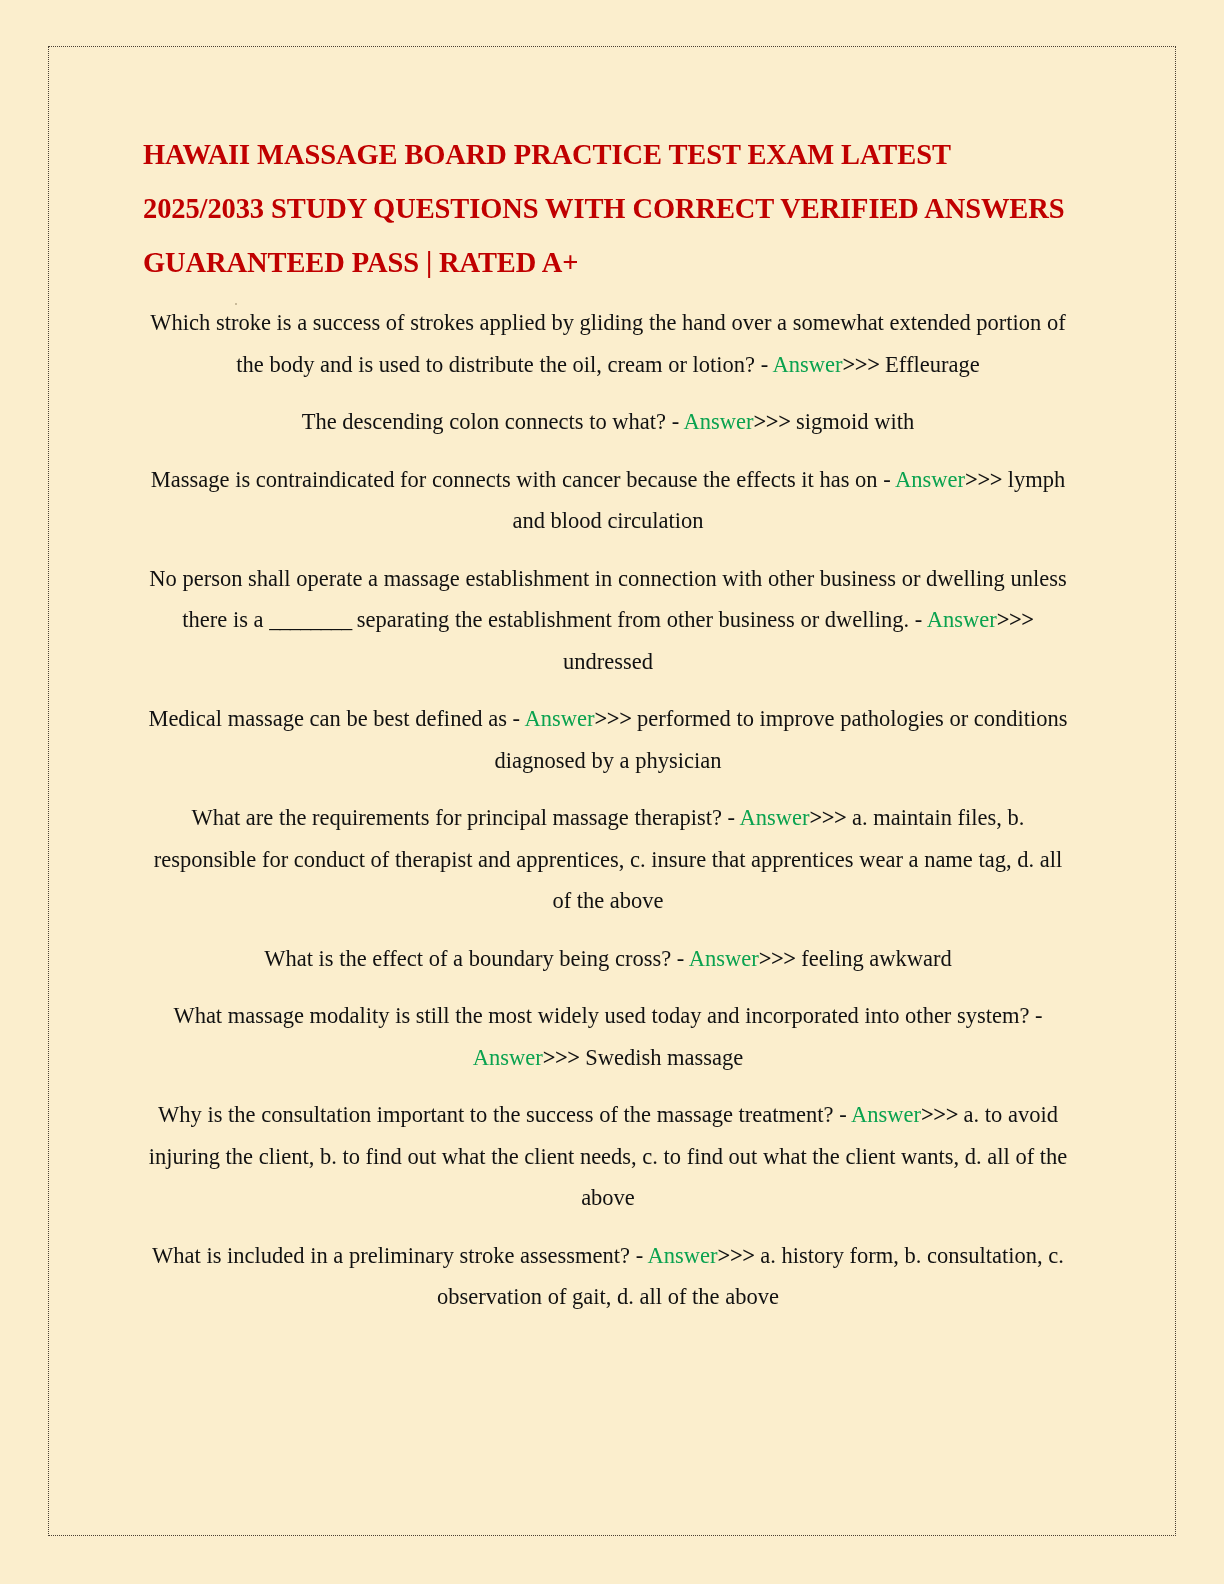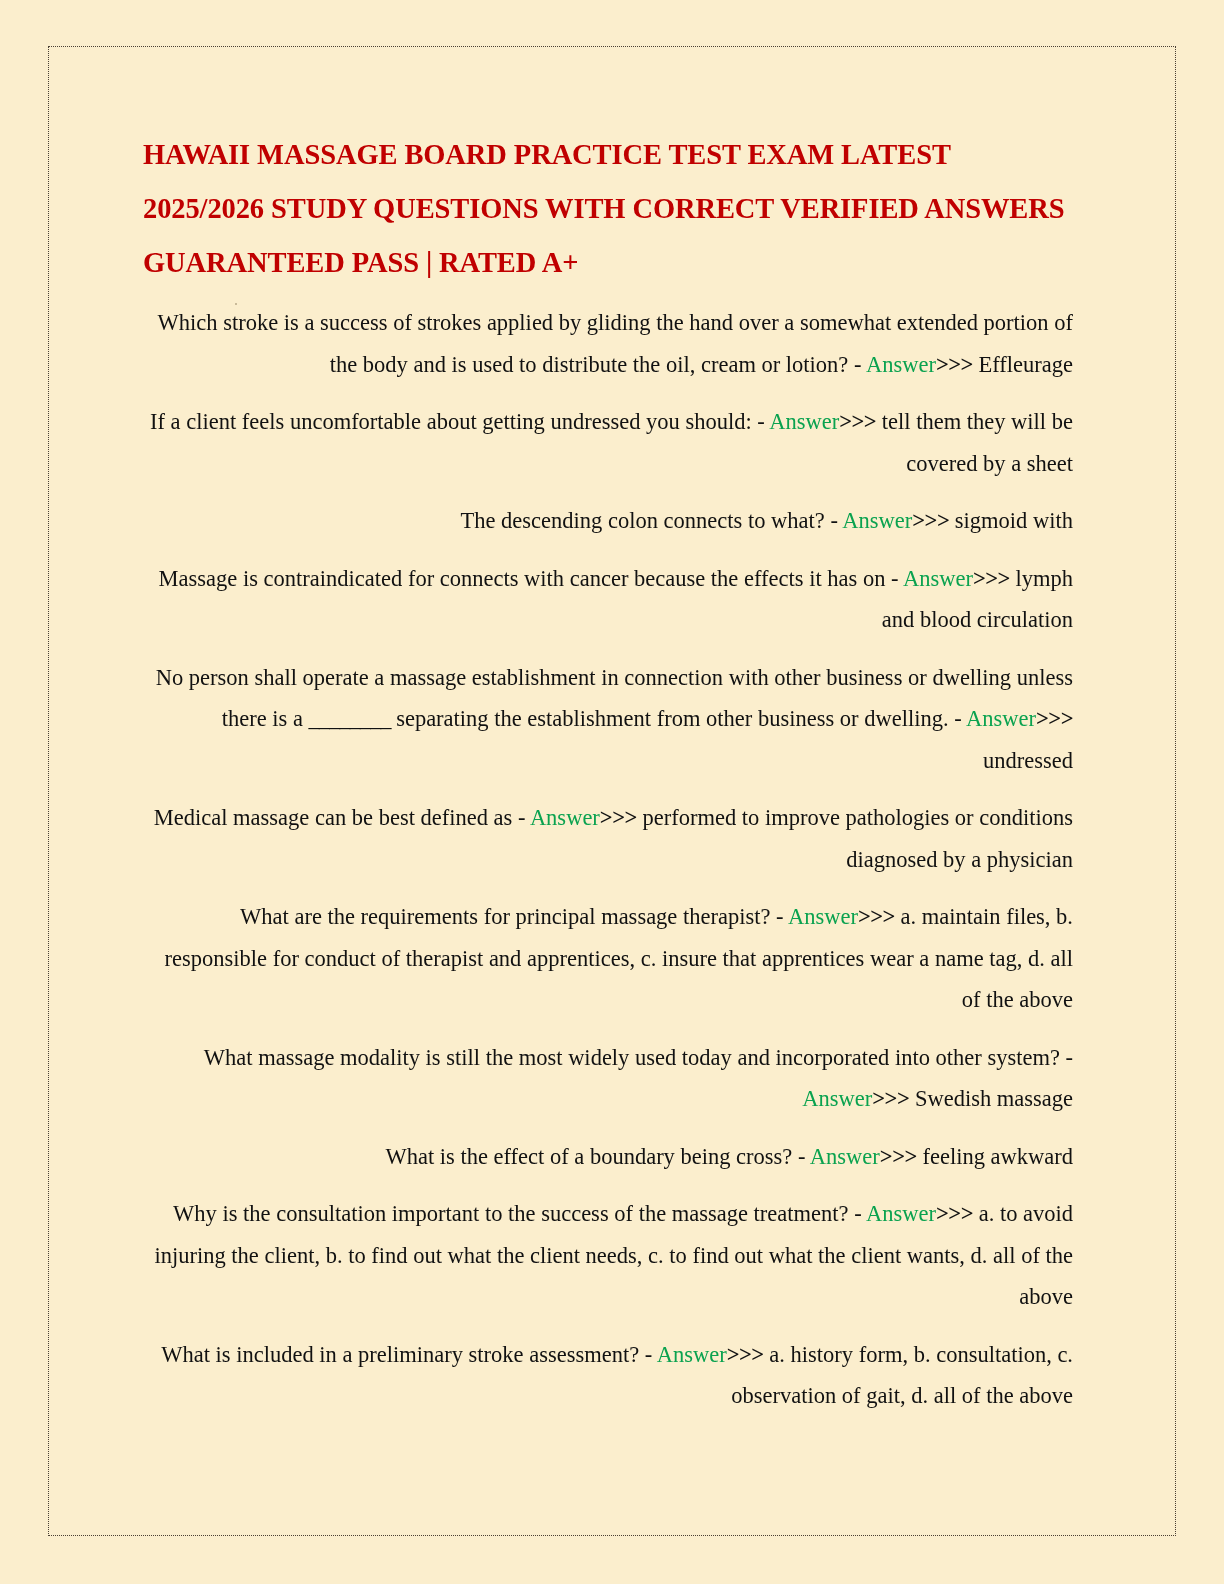--- a/index.html
+++ b/index.html
@@ -54,21 +54,21 @@
     margin: 0;
     padding: 0;
     list-style: none;
   }
 
   .qa-item {
     font-size: 22.5px;
     line-height: 41.5px;
     color: #111111;
     margin: 12px 0 16px 0;
-    text-align: right;
+    text-align: center;
   }
 
   .answer-tag {
     color: #0aa24f;
   }
 
   .answer-arrows {
     color: #111111;
     font-weight: bold;
     letter-spacing: -0.5px;
@@ -92,30 +92,29 @@
 </head>
 <body>
 
 <div class="page">
 
   <div class="page-border"></div>
   <div class="speck"></div>
 
   <div class="content">
 
-    <h1 class="doc-title">HAWAII MASSAGE BOARD PRACTICE TEST EXAM LATEST 2025/2026 STUDY QUESTIONS WITH CORRECT VERIFIED ANSWERS GUARANTEED PASS | RATED A+</h1>
+    <h1 class="doc-title">HAWAII MASSAGE BOARD PRACTICE TEST EXAM LATEST 2025/2033 STUDY QUESTIONS WITH CORRECT VERIFIED ANSWERS GUARANTEED PASS | RATED A+</h1>
 
     <div class="qa-list" id="qa-list">
         <p class="qa-item"><span>Which stroke is a success of strokes applied by gliding the hand over a somewhat extended portion of the body and is used to distribute the oil, cream or lotion?</span><span> - </span><span class="answer-tag">Answer</span><span class="answer-arrows">&gt;&gt;&gt;</span><span> Effleurage</span></p>
-        <p class="qa-item"><span>If a client feels uncomfortable about getting undressed you should:</span><span> - </span><span class="answer-tag">Answer</span><span class="answer-arrows">&gt;&gt;&gt;</span><span> tell them they will be covered by a sheet</span></p>
         <p class="qa-item"><span>The descending colon connects to what?</span><span> - </span><span class="answer-tag">Answer</span><span class="answer-arrows">&gt;&gt;&gt;</span><span> sigmoid with</span></p>
         <p class="qa-item"><span>Massage is contraindicated for connects with cancer because the effects it has on</span><span> - </span><span class="answer-tag">Answer</span><span class="answer-arrows">&gt;&gt;&gt;</span><span> lymph and blood circulation</span></p>
         <p class="qa-item"><span>No person shall operate a massage establishment in connection with other business or dwelling unless there is a </span><span class="blank-fill">________</span><span> separating the establishment from other business or dwelling.</span><span> - </span><span class="answer-tag">Answer</span><span class="answer-arrows">&gt;&gt;&gt;</span><span> undressed</span></p>
         <p class="qa-item"><span>Medical massage can be best defined as</span><span> - </span><span class="answer-tag">Answer</span><span class="answer-arrows">&gt;&gt;&gt;</span><span> performed to improve pathologies or conditions diagnosed by a physician</span></p>
         <p class="qa-item"><span>What are the requirements for principal massage therapist?</span><span> - </span><span class="answer-tag">Answer</span><span class="answer-arrows">&gt;&gt;&gt;</span><span> a. maintain files, b. responsible for conduct of therapist and apprentices, c. insure that apprentices wear a name tag, d. all of the above</span></p>
+        <p class="qa-item"><span>What is the effect of a boundary being cross?</span><span> - </span><span class="answer-tag">Answer</span><span class="answer-arrows">&gt;&gt;&gt;</span><span> feeling awkward</span></p>
         <p class="qa-item"><span>What massage modality is still the most widely used today and incorporated into other system?</span><span> - </span><span class="answer-tag">Answer</span><span class="answer-arrows">&gt;&gt;&gt;</span><span> Swedish massage</span></p>
-        <p class="qa-item"><span>What is the effect of a boundary being cross?</span><span> - </span><span class="answer-tag">Answer</span><span class="answer-arrows">&gt;&gt;&gt;</span><span> feeling awkward</span></p>
         <p class="qa-item"><span>Why is the consultation important to the success of the massage treatment?</span><span> - </span><span class="answer-tag">Answer</span><span class="answer-arrows">&gt;&gt;&gt;</span><span> a. to avoid injuring the client, b. to find out what the client needs, c. to find out what the client wants, d. all of the above</span></p>
         <p class="qa-item"><span>What is included in a preliminary stroke assessment?</span><span> - </span><span class="answer-tag">Answer</span><span class="answer-arrows">&gt;&gt;&gt;</span><span> a. history form, b. consultation, c. observation of gait, d. all of the above</span></p>
       </div>
 
   </div>
 </div>
 
 </body></html>

